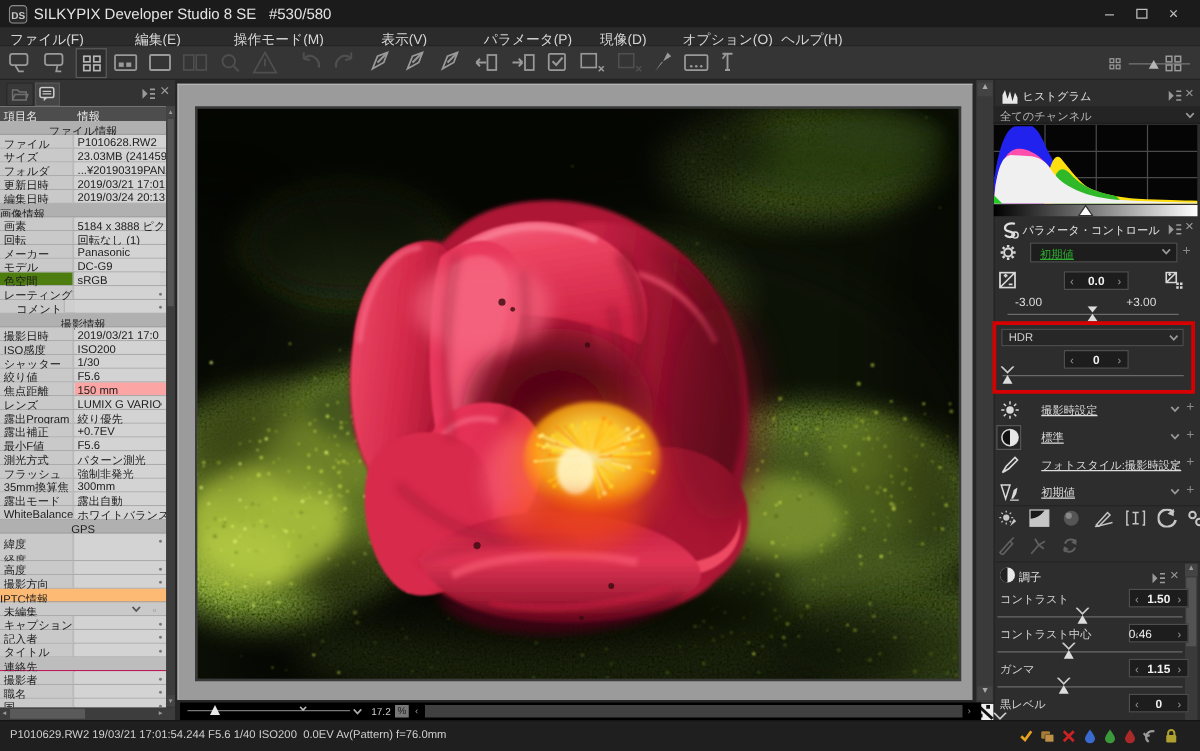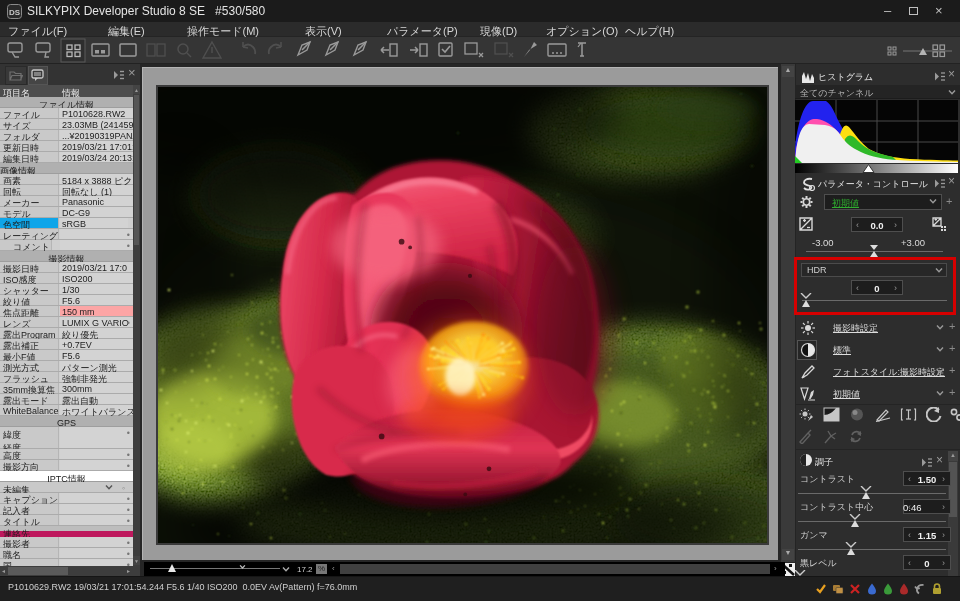--- a/index.html
+++ b/index.html
@@ -153,21 +153,21 @@
     </div>
 <div class="ab" style="left:0;top:111.0px;width:133px;height:11.0px;border-bottom:1px solid #ababab">
       <div class="ab" style="left:0;top:0;width:59px;height:100%;background:#c9c9c9;border-right:1px solid #b5b5b5;padding:1px 0 0 3px;white-space:nowrap">メーカー</div>
       <div class="ab" style="left:60px;top:0;width:73px;height:100%;background:#d3d3d3;padding:1px 0 0 2px;white-space:nowrap">Panasonic</div>
     </div>
 <div class="ab" style="left:0;top:122.0px;width:133px;height:11.0px;border-bottom:1px solid #ababab">
       <div class="ab" style="left:0;top:0;width:59px;height:100%;background:#c9c9c9;border-right:1px solid #b5b5b5;padding:1px 0 0 3px;white-space:nowrap">モデル</div>
       <div class="ab" style="left:60px;top:0;width:73px;height:100%;background:#d3d3d3;padding:1px 0 0 2px;white-space:nowrap">DC-G9</div>
     </div>
 <div class="ab" style="left:0;top:133.0px;width:133px;height:11.0px;border-bottom:1px solid #ababab">
-      <div class="ab" style="left:0;top:0;width:59px;height:100%;background:#0ea5e9;border-right:1px solid #b5b5b5;padding:1px 0 0 3px;white-space:nowrap">色空間</div>
+      <div class="ab" style="left:0;top:0;width:59px;height:100%;background:#4d7c0f;border-right:1px solid #b5b5b5;padding:1px 0 0 3px;white-space:nowrap">色空間</div>
       <div class="ab" style="left:60px;top:0;width:68px;height:100%;background:#d3d3d3;padding:1px 0 0 2px;white-space:nowrap">sRGB</div>
     </div>
 <div class="ab" style="left:0;top:144.0px;width:133px;height:11.0px;border-bottom:1px solid #ababab">
       <div class="ab" style="left:0;top:0;width:59px;height:100%;background:#c9c9c9;border-right:1px solid #b5b5b5;padding:1px 0 0 3px;white-space:nowrap">レーティング</div>
       <div class="ab" style="left:60px;top:0;width:73px;height:100%;background:#d3d3d3;padding:1px 0 0 2px;white-space:nowrap">
         <span style="position:absolute;right:3px;top:1px;color:#777">•</span>
       </div>
     </div>
 <div class="ab" style="left:0;top:155.0px;width:133px;height:11.0px;border-bottom:1px solid #ababab">
       <div class="ab" style="left:0;top:0;width:52px;height:100%;background:#c9c9c9;border-right:1px solid #b5b5b5;padding:1px 0 0 13px;white-space:nowrap">コメント</div>
@@ -244,21 +244,21 @@
       <div class="ab" style="left:60px;top:0;width:73px;height:100%;background:#d3d3d3;padding:1px 0 0 2px;white-space:nowrap">
         <span style="position:absolute;right:3px;top:1px;color:#777">•</span>
       </div>
     </div>
 <div class="ab" style="left:0;top:375.0px;width:133px;height:11.0px;border-bottom:1px solid #ababab">
       <div class="ab" style="left:0;top:0;width:59px;height:100%;background:#c9c9c9;border-right:1px solid #b5b5b5;padding:1px 0 0 3px;white-space:nowrap">撮影方向</div>
       <div class="ab" style="left:60px;top:0;width:73px;height:100%;background:#d3d3d3;padding:1px 0 0 2px;white-space:nowrap">
         <span style="position:absolute;right:3px;top:1px;color:#777">•</span>
       </div>
     </div>
-<div class="ab" style="left:0;top:386.0px;width:133px;height:11.0px;background:#ffffff;border-bottom:1px solid #9e9e9e;text-align:center;padding-top:1.5px">IPTC情報</div>
+<div class="ab" style="left:0;top:386.0px;width:133px;height:11.0px;background:#fdba74;border-bottom:1px solid #9e9e9e;text-align:left;padding-top:1.5px">IPTC情報</div>
 <div class="ab" style="left:0;top:397.0px;width:133px;height:11.0px;background:#c9c9c9;border-bottom:1px solid #ababab">
       <span style="position:absolute;left:3px;top:1.5px">未編集</span>
       <svg style="position:absolute;left:105px;top:3px" width="8" height="5" viewBox="0 0 8 5">
         <path d="M1,0.5 L4,3.8 L7,0.5" stroke="#555" fill="none" stroke-width="1.4"></path>
       </svg>
       <span style="position:absolute;left:122px;top:1px;color:#888">◦</span>
     </div>
 <div class="ab" style="left:0;top:408.0px;width:133px;height:11.0px;border-bottom:1px solid #ababab">
       <div class="ab" style="left:0;top:0;width:59px;height:100%;background:#c9c9c9;border-right:1px solid #b5b5b5;padding:1px 0 0 3px;white-space:nowrap">キャプション</div>
       <div class="ab" style="left:60px;top:0;width:73px;height:100%;background:#d3d3d3;padding:1px 0 0 2px;white-space:nowrap">
@@ -270,21 +270,21 @@
       <div class="ab" style="left:60px;top:0;width:73px;height:100%;background:#d3d3d3;padding:1px 0 0 2px;white-space:nowrap">
         <span style="position:absolute;right:3px;top:1px;color:#777">•</span>
       </div>
     </div>
 <div class="ab" style="left:0;top:430.0px;width:133px;height:11.0px;border-bottom:1px solid #ababab">
       <div class="ab" style="left:0;top:0;width:59px;height:100%;background:#c9c9c9;border-right:1px solid #b5b5b5;padding:1px 0 0 3px;white-space:nowrap">タイトル</div>
       <div class="ab" style="left:60px;top:0;width:73px;height:100%;background:#d3d3d3;padding:1px 0 0 2px;white-space:nowrap">
         <span style="position:absolute;right:3px;top:1px;color:#777">•</span>
       </div>
     </div>
-<div class="ab" style="left:0;top:441.0px;width:133px;height:11.0px;background:#bdbdbd;border-bottom:6px solid #be185d;padding:1.5px 0 0 3px">連絡先</div>
+<div class="ab" style="left:0;top:441.0px;width:133px;height:11.0px;background:#bdbdbd;border-bottom:1px solid #be185d;padding:1.5px 0 0 3px">連絡先</div>
 <div class="ab" style="left:0;top:452.0px;width:133px;height:11.0px;border-bottom:1px solid #ababab">
       <div class="ab" style="left:0;top:0;width:59px;height:100%;background:#c9c9c9;border-right:1px solid #b5b5b5;padding:1px 0 0 3px;white-space:nowrap">撮影者</div>
       <div class="ab" style="left:60px;top:0;width:73px;height:100%;background:#d3d3d3;padding:1px 0 0 2px;white-space:nowrap">
         <span style="position:absolute;right:3px;top:1px;color:#777">•</span>
       </div>
     </div>
 <div class="ab" style="left:0;top:463.0px;width:133px;height:11.0px;border-bottom:1px solid #ababab">
       <div class="ab" style="left:0;top:0;width:59px;height:100%;background:#c9c9c9;border-right:1px solid #b5b5b5;padding:1px 0 0 3px;white-space:nowrap">職名</div>
       <div class="ab" style="left:60px;top:0;width:73px;height:100%;background:#d3d3d3;padding:1px 0 0 2px;white-space:nowrap">
         <span style="position:absolute;right:3px;top:1px;color:#777">•</span>

